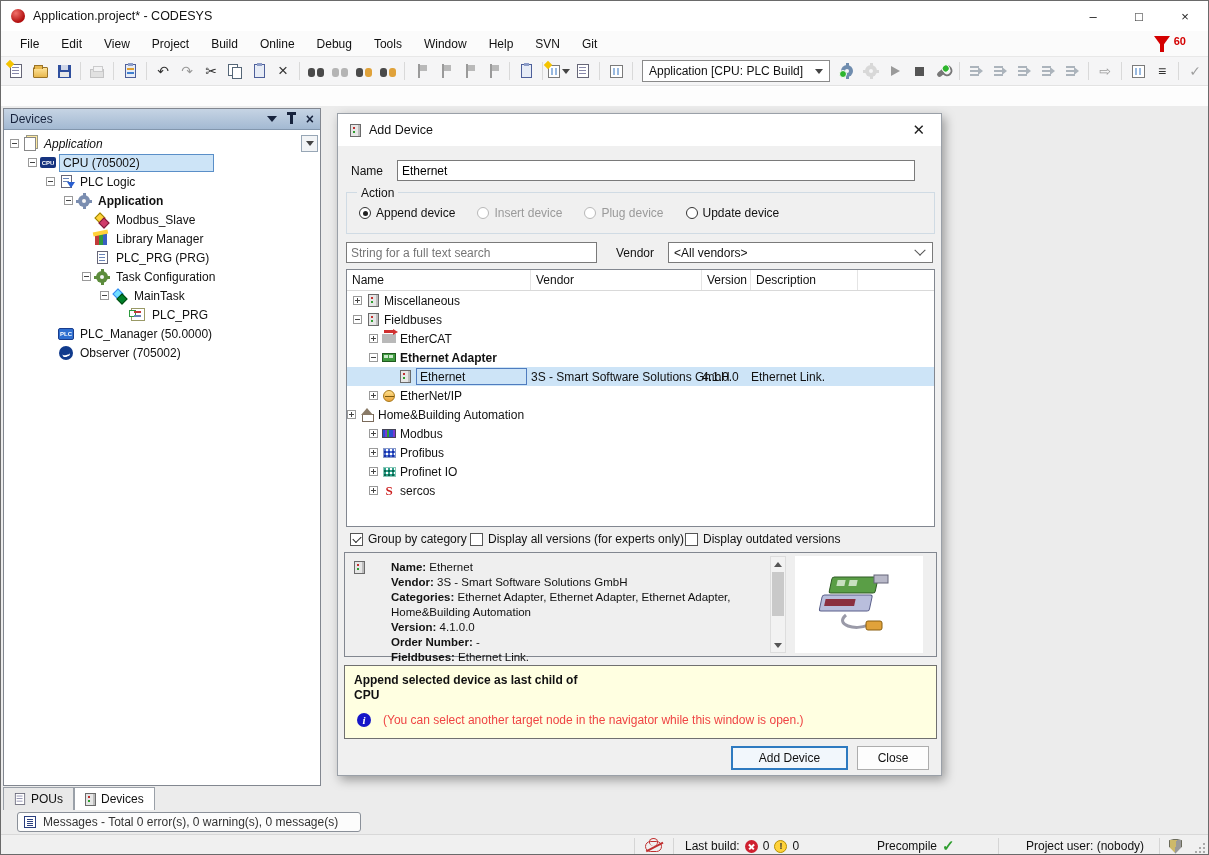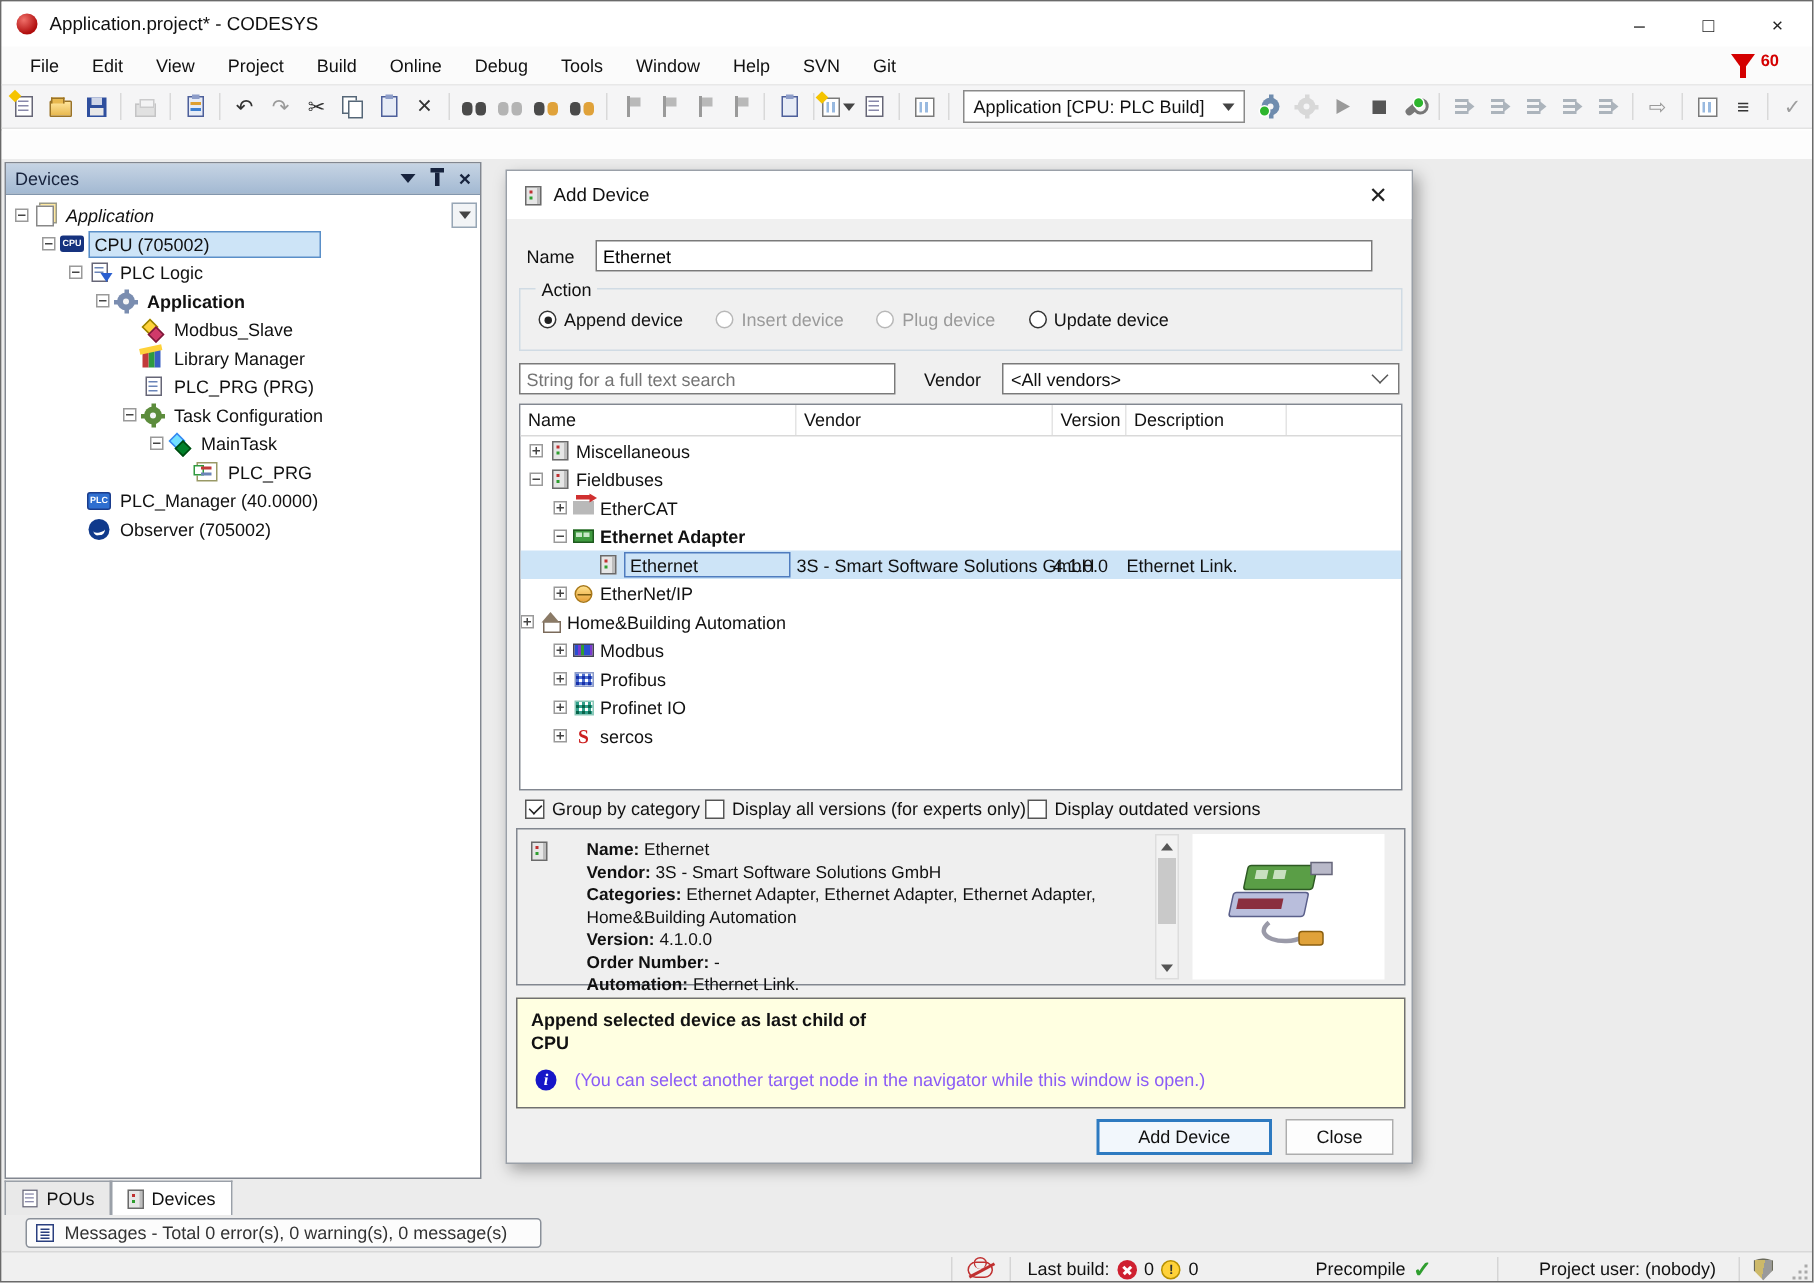--- a/index.html
+++ b/index.html
@@ -212,21 +212,21 @@
   .vs-up { top:0; } .vs-dn { bottom:0; }
   .tri-u { width:0; height:0; border-left:4px solid transparent; border-right:4px solid transparent; border-bottom:5px solid #555; }
   .tri-d { width:0; height:0; border-left:4px solid transparent; border-right:4px solid transparent; border-top:5px solid #555; }
   .vs-thumb { position:absolute; left:1px; top:15px; width:12px; height:44px; background:#c9c9c9; }
   .devimage { position:absolute; left:450px; top:3px; width:128px; height:97px; background:#fff; display:flex; align-items:center; justify-content:center; }
 
   .note { position:absolute; left:6px; top:551px; width:593px; height:74px; background:#ffffe1; border:1px solid #707070; padding:7px 9px; }
   .note .b { font-weight:bold; line-height:15px; }
   .hintrow { display:flex; align-items:flex-start; gap:12px; margin-top:10px; }
   .infoico { width:14px; height:14px; border-radius:50%; background:#1616c8; color:#fff; font-family:"Liberation Serif",serif; font-style:italic; font-weight:bold; font-size:11px; display:flex; align-items:center; justify-content:center; flex:none; margin-left:3px; }
-  .hinttext { color:#8b5cf6; }
+  .hinttext { color:#ef4444; }
 
   .btnrow { position:absolute; left:0; top:632px; width:100%; }
   .btn { position:absolute; height:24px; background:#fdfdfd; border:1px solid #adadad; display:flex; align-items:center; justify-content:center; }
   .btn.primary { left:393px; width:117px; border:2px solid #2e7ac0; background:#f2f7fc; }
   .btn.plain { left:519px; width:72px; }
 </style>
 </head>
 <body>
 
 <div class="app">
@@ -488,21 +488,21 @@
         <span class="ico">
             <span class="i-poucall"></span>
           </span>
         <span class="tlab">PLC_PRG</span>
       </div>
       <div class="trow" style="padding-left:42px">
         <span class="expspace"></span>
         <span class="ico">
             <span class="i-plcmgr">PLC</span>
           </span>
-        <span class="tlab">PLC_Manager (40.0000)</span>
+        <span class="tlab">PLC_Manager (50.0000)</span>
       </div>
       <div class="trow" style="padding-left:42px">
         <span class="expspace"></span>
         <span class="ico">
             <span class="i-observer"></span>
           </span>
         <span class="tlab">Observer (705002)</span>
       </div>
     </div>
   </div>
@@ -753,21 +753,21 @@
     </div>
 
     <div class="details">
       <span class="i-devbox devicon"></span>
       <div class="dtext-block">
         <span><b>Name:</b> <span>Ethernet</span></span><br>
         <span><b>Vendor:</b> <span>3S - Smart Software Solutions GmbH</span></span><br>
         <span><b>Categories:</b> <span>Ethernet Adapter, Ethernet Adapter, Ethernet Adapter, Home&amp;Building Automation</span></span><br>
         <span><b>Version:</b> <span>4.1.0.0</span></span><br>
         <span><b>Order Number:</b> <span>-</span></span><br>
-        <span><b>Automation:</b> <span>Ethernet Link.</span></span>
+        <span><b>Fieldbuses:</b> <span>Ethernet Link.</span></span>
       </div>
       <div class="vscroll">
         <span class="vs-btn vs-up">
             <span class="tri-u"></span>
           </span>
         <span class="vs-thumb"></span>
         <span class="vs-btn vs-dn">
             <span class="tri-d"></span>
           </span>
       </div>

